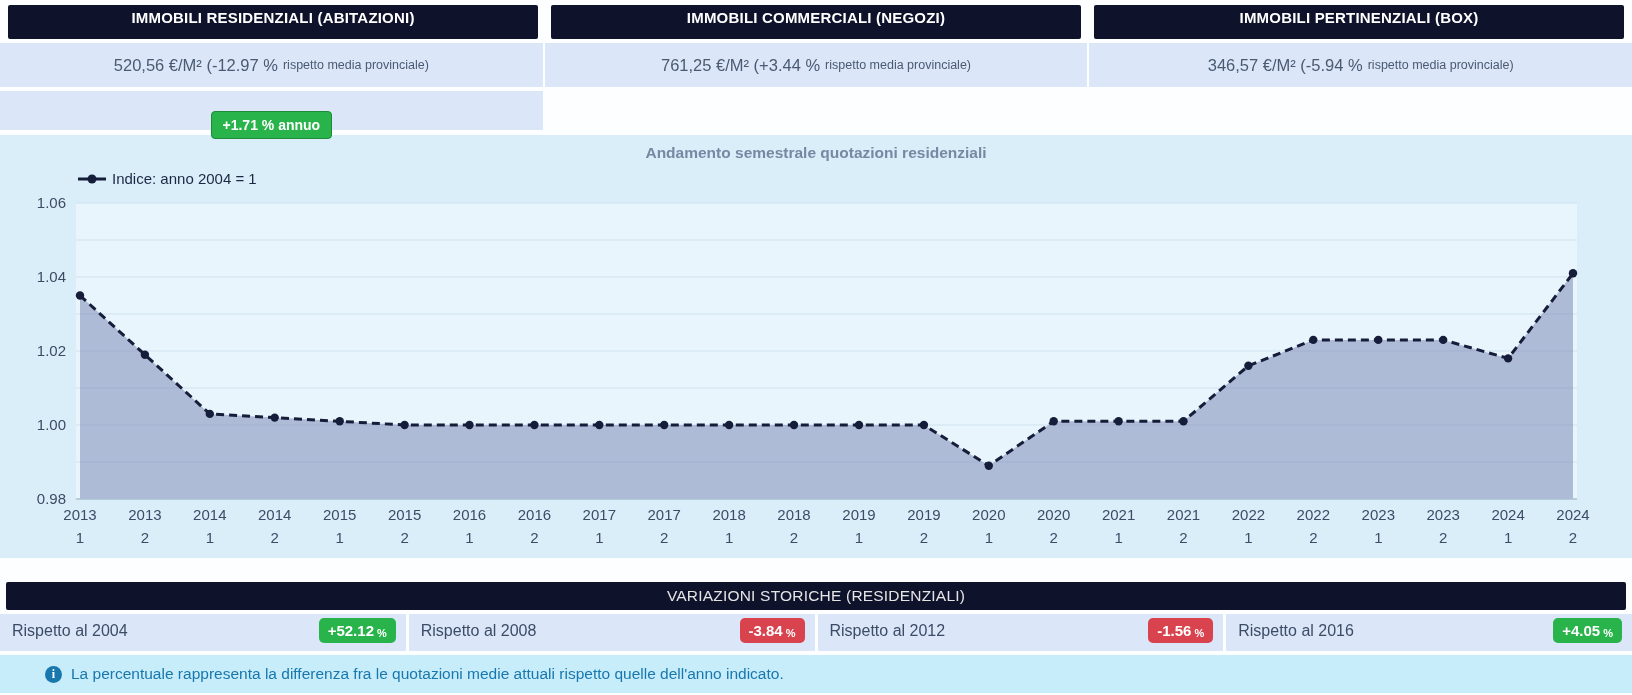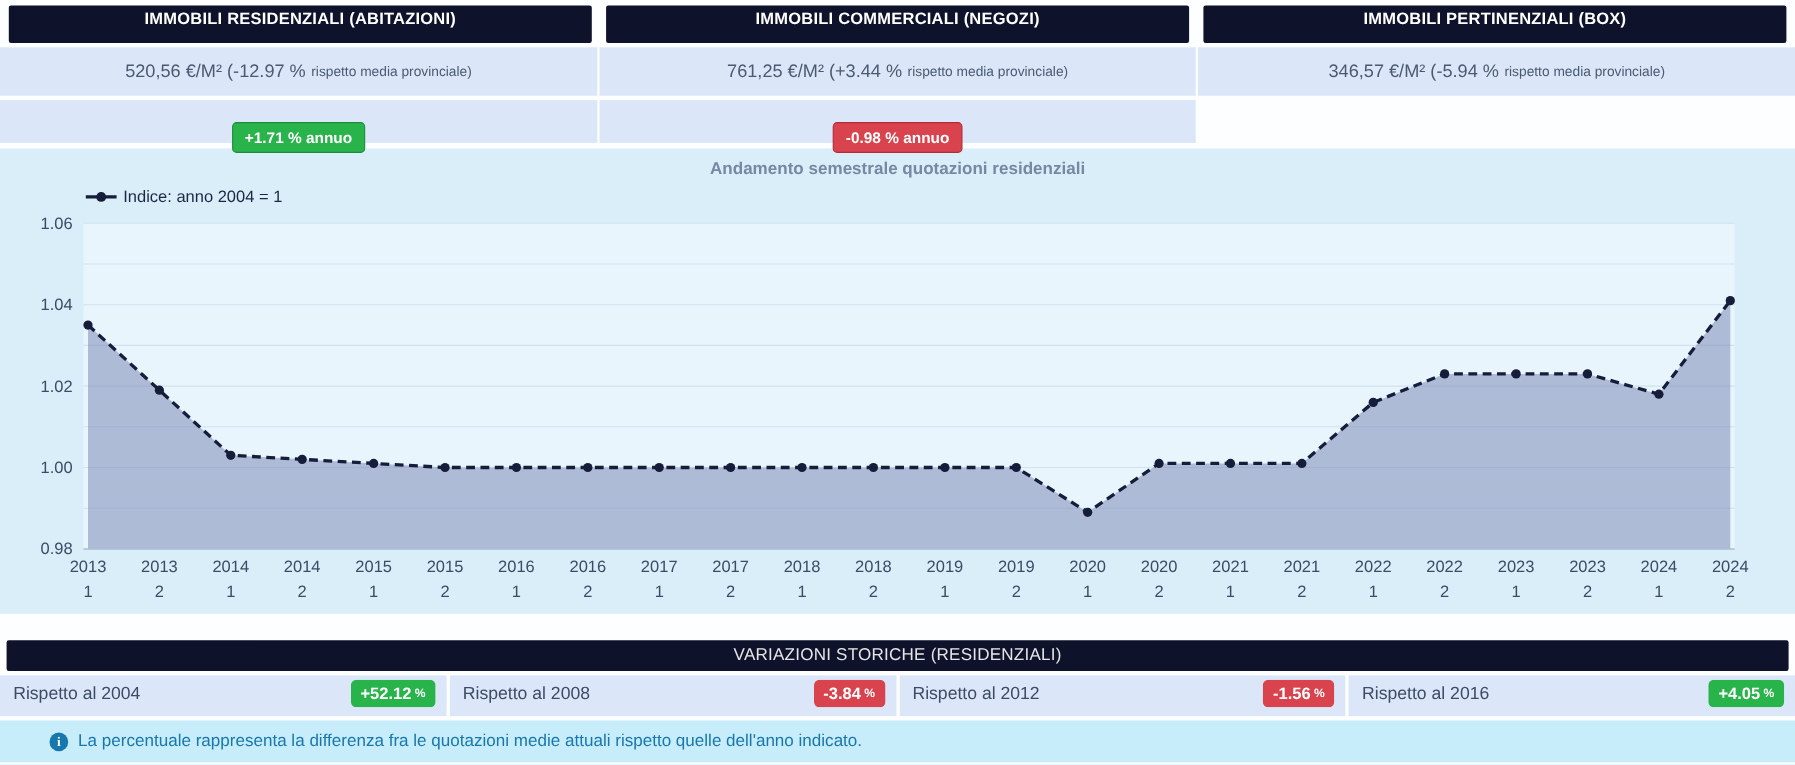--- a/index.html
+++ b/index.html
@@ -53,21 +53,21 @@
   .c-dot{fill:var(--line);}
 
   
   .var-header{margin:24px 6px 0 6px;height:28px;line-height:28px;background:var(--navy);color:#e5e5e5;
     text-align:center;font-size:15.5px;font-weight:normal;border-radius:2px;letter-spacing:.2px;}
   .var-row{display:grid;grid-template-columns:1fr 1fr 1fr 1fr;gap:3px;margin-top:4px;}
   .var-cell{height:37px;background:var(--periwinkle);display:flex;align-items:center;justify-content:space-between;
     padding:0 10px 4px 12px;}
   .var-label{color:var(--label);font-size:16px;}
   .vbadge{border:1px solid transparent;border-radius:5px;color:#fff;font-weight:bold;font-size:15px;
-    padding:3px 8px;display:inline-flex;align-items:center;gap:3px;}
+    padding:3px 8px;display:inline-flex;align-items:flex-end;gap:3px;}
   .vbadge small{font-size:11px;font-weight:bold;}
 
   
   .note-row{margin-top:4px;height:38px;background:var(--notebg);display:flex;align-items:center;
     padding-left:45px;gap:9px;color:var(--notetext);font-size:15.5px;}
   .info-icon{width:17px;height:17px;border-radius:50%;background:var(--notetext);color:#fff;
     display:inline-flex;align-items:center;justify-content:center;font-size:12px;font-weight:bold;
     font-family:"Liberation Serif",serif;flex:0 0 17px;}
   .bottom-strip{margin:3px 6px 0 6px;height:7px;background:var(--navy);border-radius:2px 2px 0 0;}
 </style>
@@ -91,23 +91,20 @@
   </div>
   <div class="value-cell">
     <span>346,57 €/M² (-5.94 %</span>
     <span class="small">rispetto media provinciale)</span>
   </div>
 </div>
 
 <div class="badges-row">
   <div class="badge-cell">
     <button class="annuo-badge vb-green">+1.71 % annuo</button>
-  </div>
-  <div class="badge-cell">
-    <button class="annuo-badge vb-red">-0.98 % annuo</button>
   </div>
 </div>
 
 <div class="chart-section">
   <svg id="chart-svg" width="1632" height="423" viewBox="0 0 1632 423" xmlns="http://www.w3.org/2000/svg">
       <text x="816" y="23" text-anchor="middle" class="c-title">Andamento semestrale quotazioni residenziali</text>
       <g>
         <line x1="78" y1="44" x2="106" y2="44" class="c-line-sample"></line>
         <circle cx="92" cy="44" r="4.5" class="c-dot"></circle>
         <text x="112" y="49" class="c-legend">Indice: anno 2004 = 1</text>

